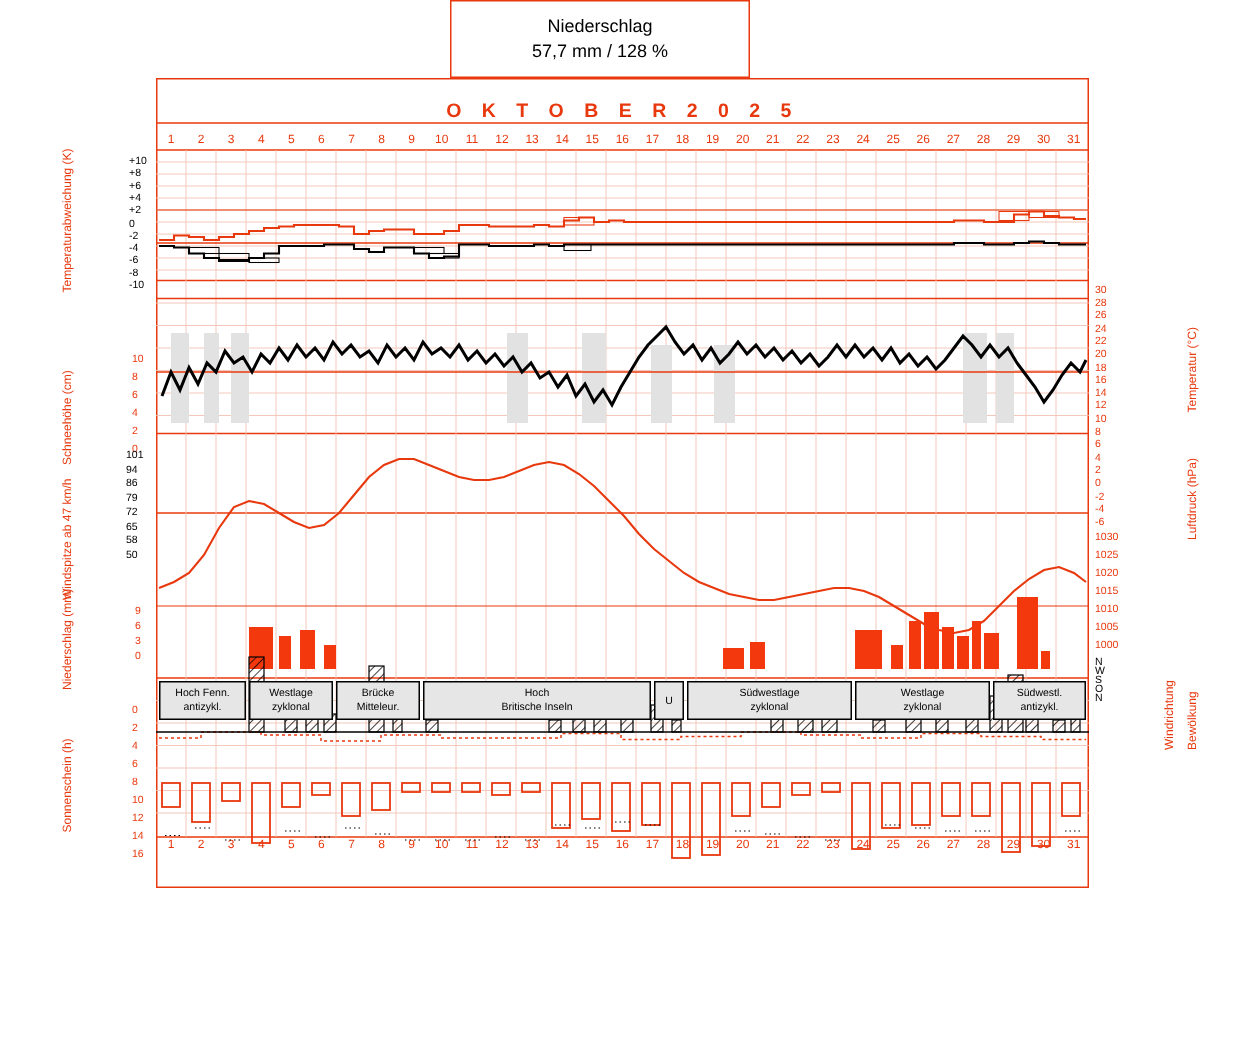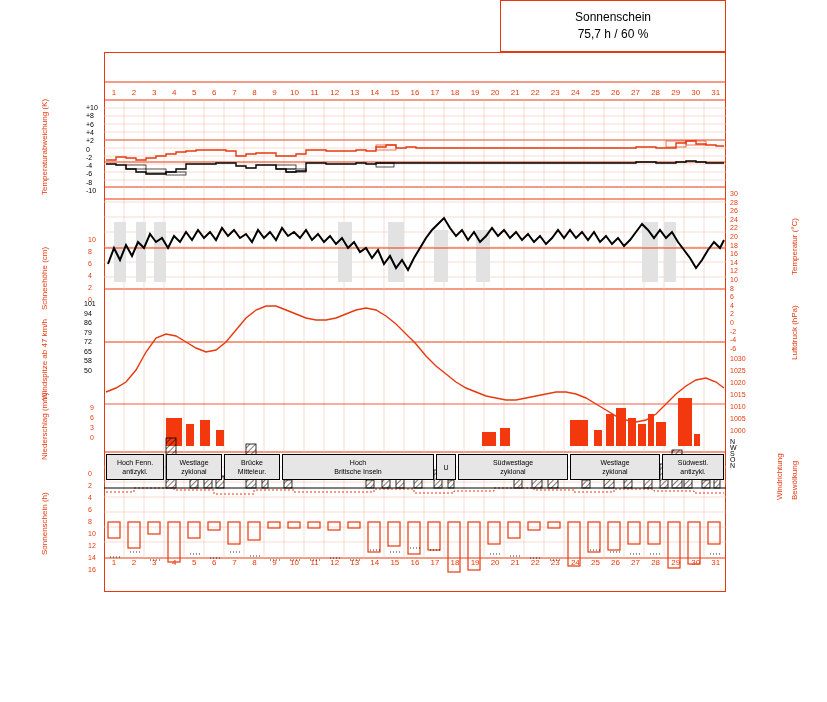--- a/index.html
+++ b/index.html
@@ -19,27 +19,28 @@
   .wx-box{position:absolute;border:1px solid #000;background:#e6e6e6;box-sizing:border-box;
           font-size:7px;text-align:center;display:flex;align-items:center;justify-content:center;
           line-height:9px;color:#000;}
   svg{display:block;}
 </style>
 </head>
 <body>
 
 <div id="root">
 
-  <div class="hdr-cell" style="left:500px;width:226px;">
-    <div>Sonnenschein</div>
-    <div>75,7 h / 60 %</div>
+  <div class="hdr-cell" style="left:300px;width:200px;">
+    <div>Niederschlag</div>
+    <div>57,7 mm / 128 %</div>
   </div>
 
   <div class="frame abs" style="left:104px;top:52px;width:622px;height:540px;"></div>
 
+  <div class="title-month" style="left:104px;top:66px;width:622px;">O K T O B E R   2 0 2 5</div>
 
   <div class="abs" style="left:104px;top:88px;width:622px;height:12px;">
       <div class="daynum" style="left: 0px; top: 0px;">1</div>
       <div class="daynum" style="left: 20.06px; top: 0px;">2</div>
       <div class="daynum" style="left: 40.12px; top: 0px;">3</div>
       <div class="daynum" style="left: 60.18px; top: 0px;">4</div>
       <div class="daynum" style="left: 80.24px; top: 0px;">5</div>
       <div class="daynum" style="left: 100.3px; top: 0px;">6</div>
       <div class="daynum" style="left: 120.36px; top: 0px;">7</div>
       <div class="daynum" style="left: 140.42px; top: 0px;">8</div>

